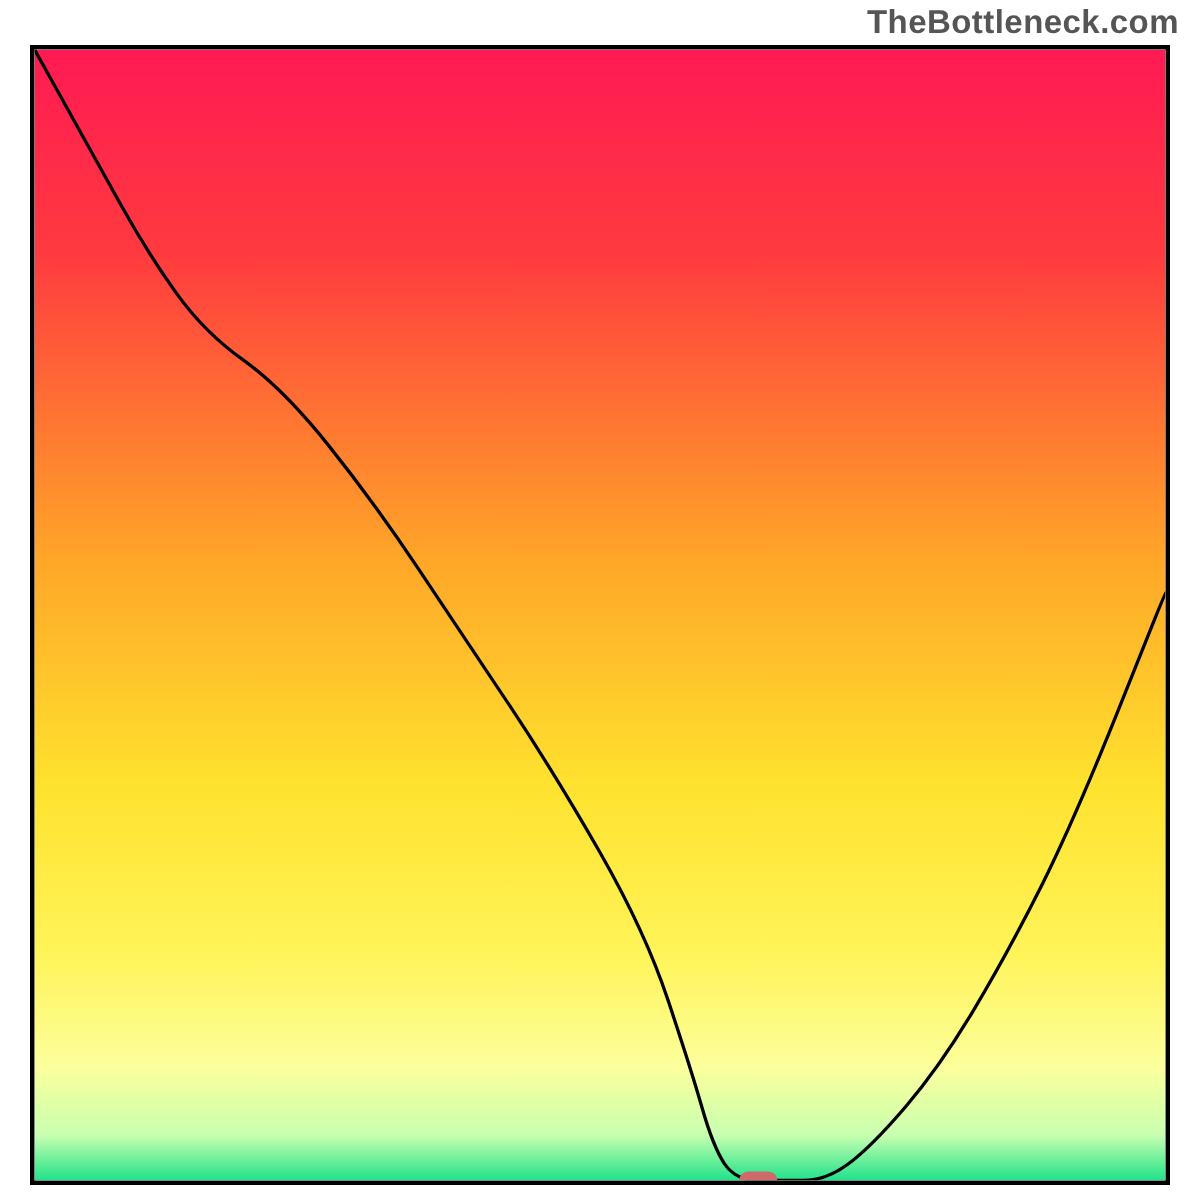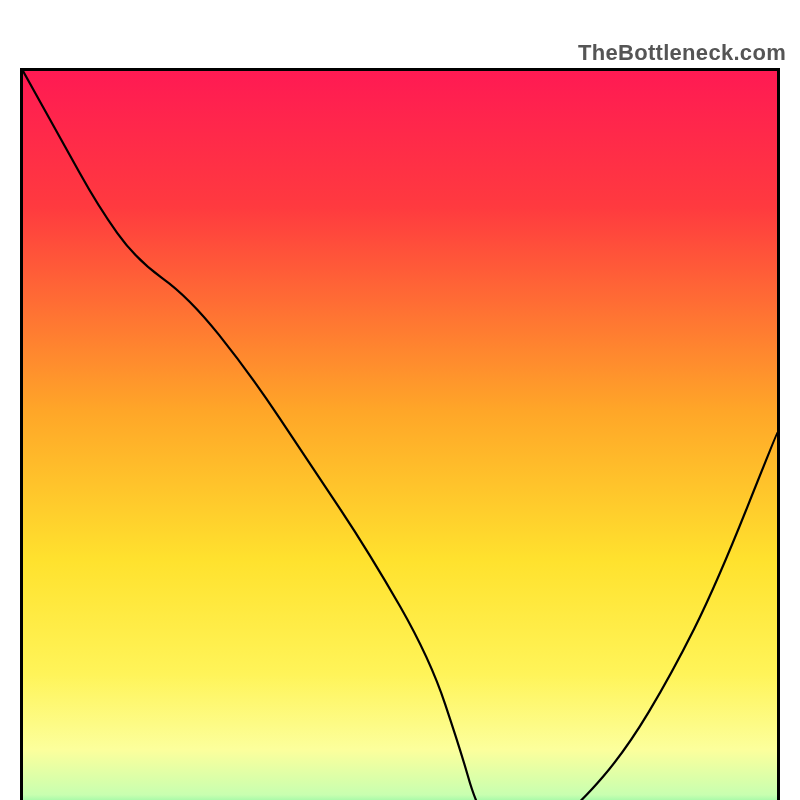--- a/index.html
+++ b/index.html
@@ -7,21 +7,20 @@
     padding: 0;
     width: 800px;
     height: 800px;
     background: #ffffff;
     font-family: Arial, Helvetica, sans-serif;
   }
   .container {
     position: relative;
     width: 800px;
     height: 612px;
-    margin-top: 38px;
   }
   .watermark {
     position: absolute;
     top: 2px;
     right: 14px;
     font-size: 22px;
     font-weight: bold;
     color: #555555;
     letter-spacing: 0.3px;
   }

